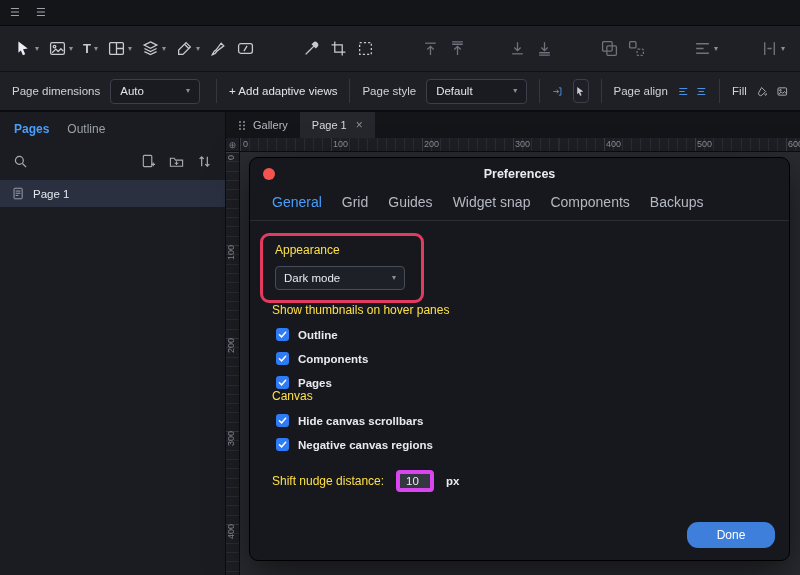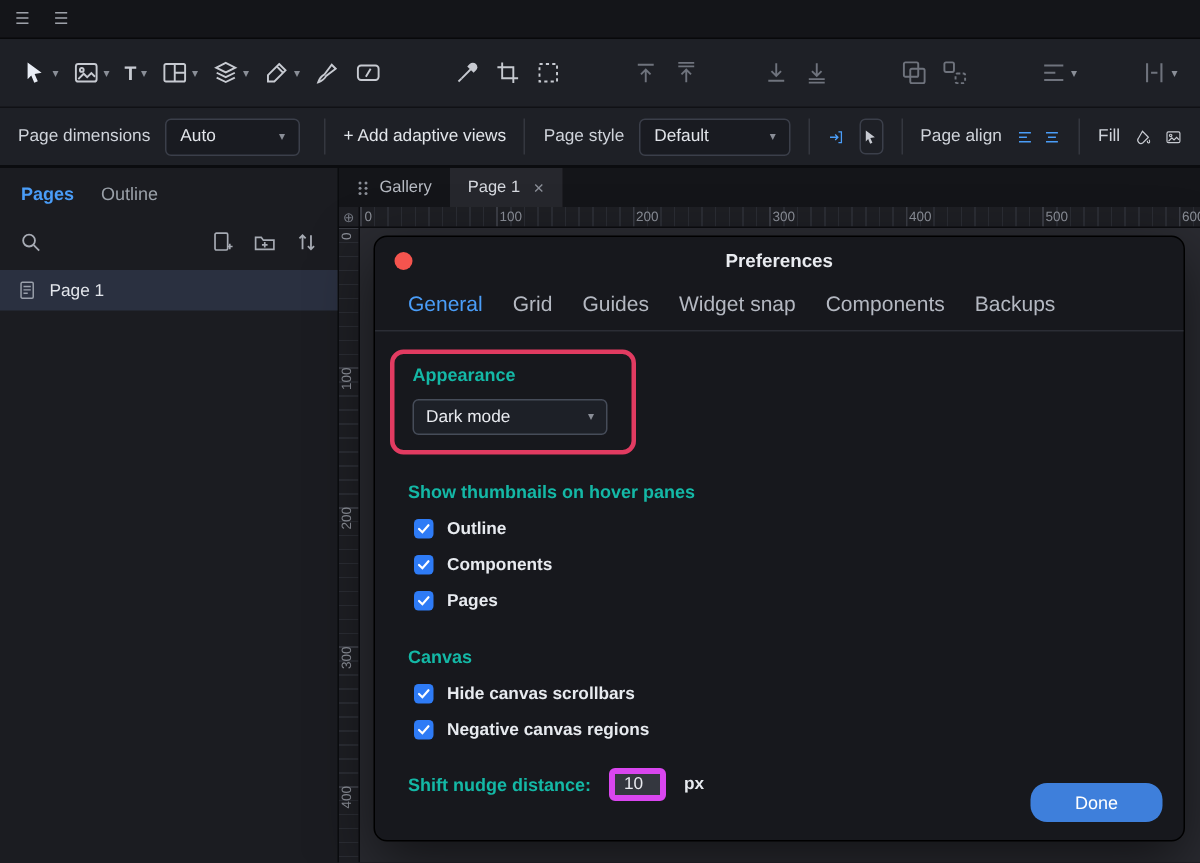--- a/index.html
+++ b/index.html
@@ -56,24 +56,24 @@
   
   .dialog{position:absolute;left:249px;top:157px;width:541px;height:404px;background:#17181d;border:1px solid #000;border-radius:9px;box-shadow:0 14px 40px rgba(0,0,0,.55);z-index:20;color:#e5e8ee}
   .dlg-header{position:relative;height:32px;display:flex;align-items:center;justify-content:center}
   .dlg-title{font-size:12.5px;font-weight:bold;color:#e9ebf0}
   .dlg-close{position:absolute;left:13px;top:10px;width:12px;height:12px;border-radius:50%;background:#f5544e}
   .dlg-tabs{display:flex;gap:20px;padding:4px 0 10px 22px;border-bottom:1px solid #2b2d35;font-size:14px}
   .dlg-tab{color:#b4b8c1}
   .dlg-tab.active{color:#4a9df8}
   .dlg-body{padding:12px 24px 0 22px;position:relative}
   .annotation{display:inline-block;border:3px solid #e23b61;border-radius:9px;padding:7px 16px 10px 12px;margin-left:-12px}
-  .dlg-h{font-size:12px;font-weight:bold;color:#14b8a6}
+  .dlg-h{font-size:12px;font-weight:normal;color:#fde047}
   .annotation .dlg-h{margin-bottom:9px}
   .dd{display:flex;align-items:center;justify-content:space-between;width:130px;height:24px;background:#1d2027;border:1px solid #464c59;border-radius:4px;padding:0 8px;font-size:11.5px;color:#e9ebf0}
-  .section{margin-top:18px}
+  .section{}
   .chk-row{display:flex;align-items:center;gap:9px;margin:11px 0 0 4px}
   .checkbox{width:13px;height:13px;background:#2e7bf6;border-radius:3px;display:flex;align-items:center;justify-content:center;flex:none}
   .chk-label{font-size:11.5px;font-weight:bold;color:#e7eaef}
   .nudge{display:flex;align-items:center;gap:12px;margin-top:19px}
   .nudge input{width:38px;height:22px;background:#34373f;border:4px solid #d946ef;border-radius:4px;color:#e9ebf0;font-size:11.5px;padding:0 6px;font-family:"Liberation Sans",sans-serif}
   .done-btn{position:absolute;right:14px;bottom:12px;width:88px;height:26px;background:#3e7fdb;border:none;border-radius:11px;color:#fff;font-size:12px;display:flex;align-items:center;justify-content:center;font-family:"Liberation Sans",sans-serif}
 </style>
 </head>
 <body>
 
@@ -391,21 +391,21 @@
         <div class="chk-row">
           <div class="checkbox">
               <svg width="9" height="9" viewBox="0 0 10 10">
                 <path d="M1.5 5.2 L4 7.6 8.5 2.4" stroke="#fff" stroke-width="1.6" fill="none" stroke-linecap="round"></path>
               </svg>
             </div>
           <span class="chk-label">Pages</span>
         </div>
       </div>
 
-      <div class="section" style="margin-top:24px">
+      <div class="section" style="">
         <div class="dlg-h">Canvas</div>
         <div class="chk-row">
           <div class="checkbox">
               <svg width="9" height="9" viewBox="0 0 10 10">
                 <path d="M1.5 5.2 L4 7.6 8.5 2.4" stroke="#fff" stroke-width="1.6" fill="none" stroke-linecap="round"></path>
               </svg>
             </div>
           <span class="chk-label">Hide canvas scrollbars</span>
         </div>
         <div class="chk-row">

